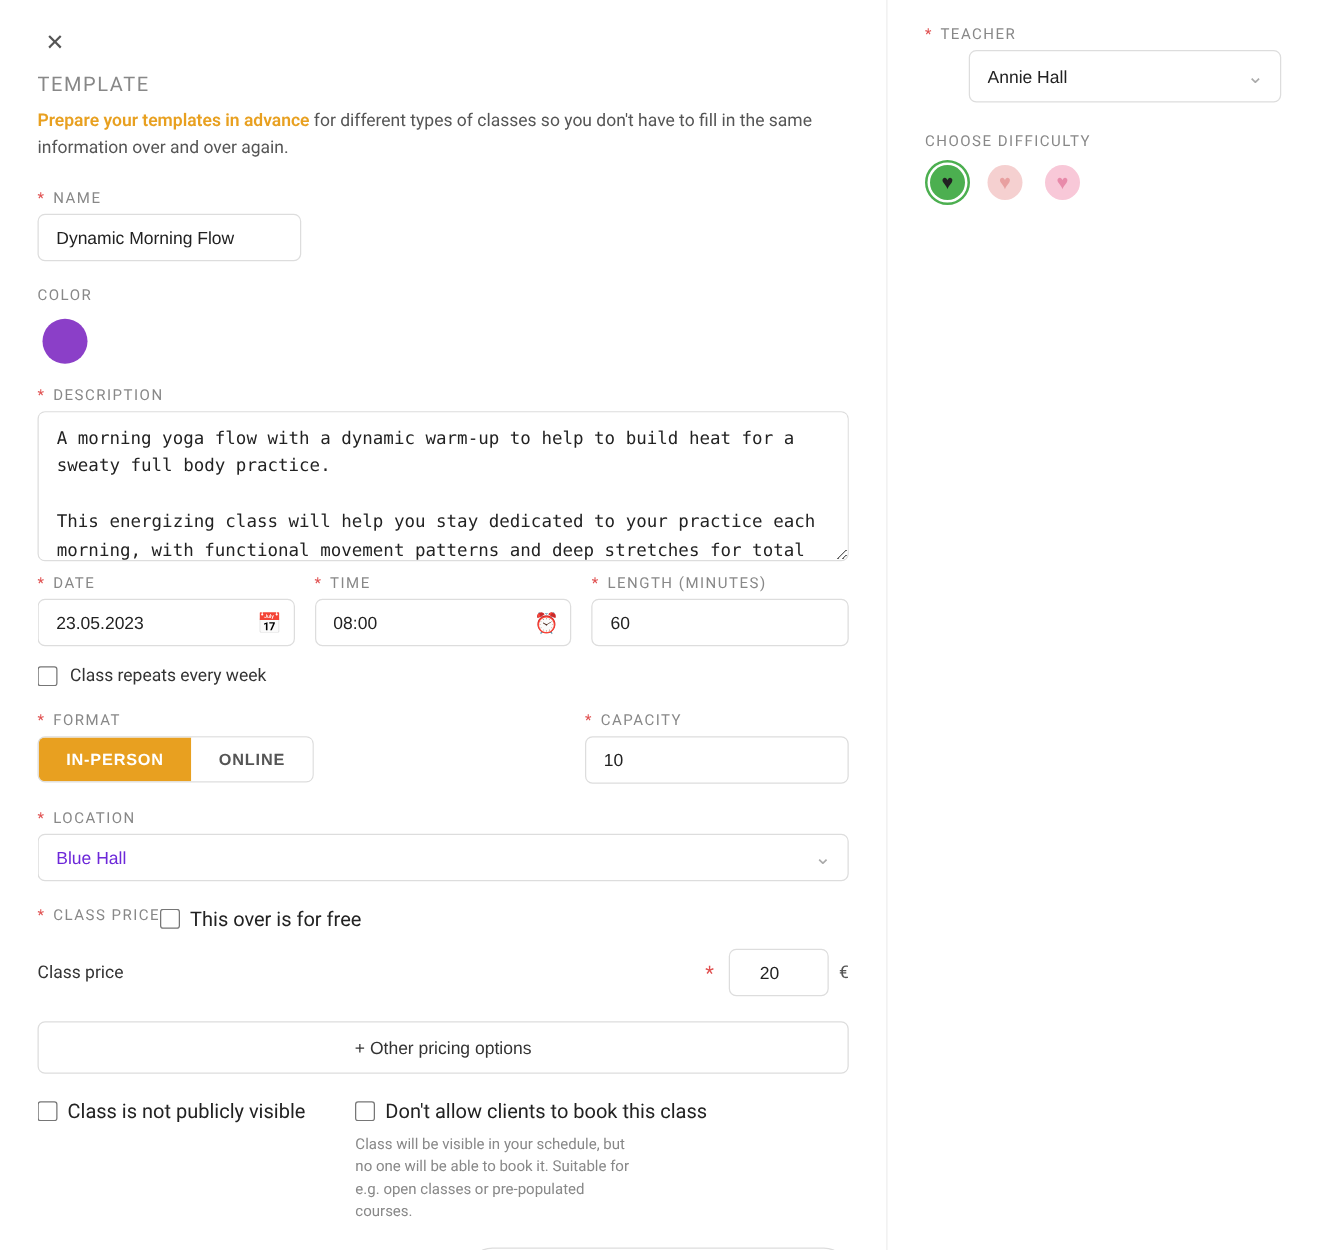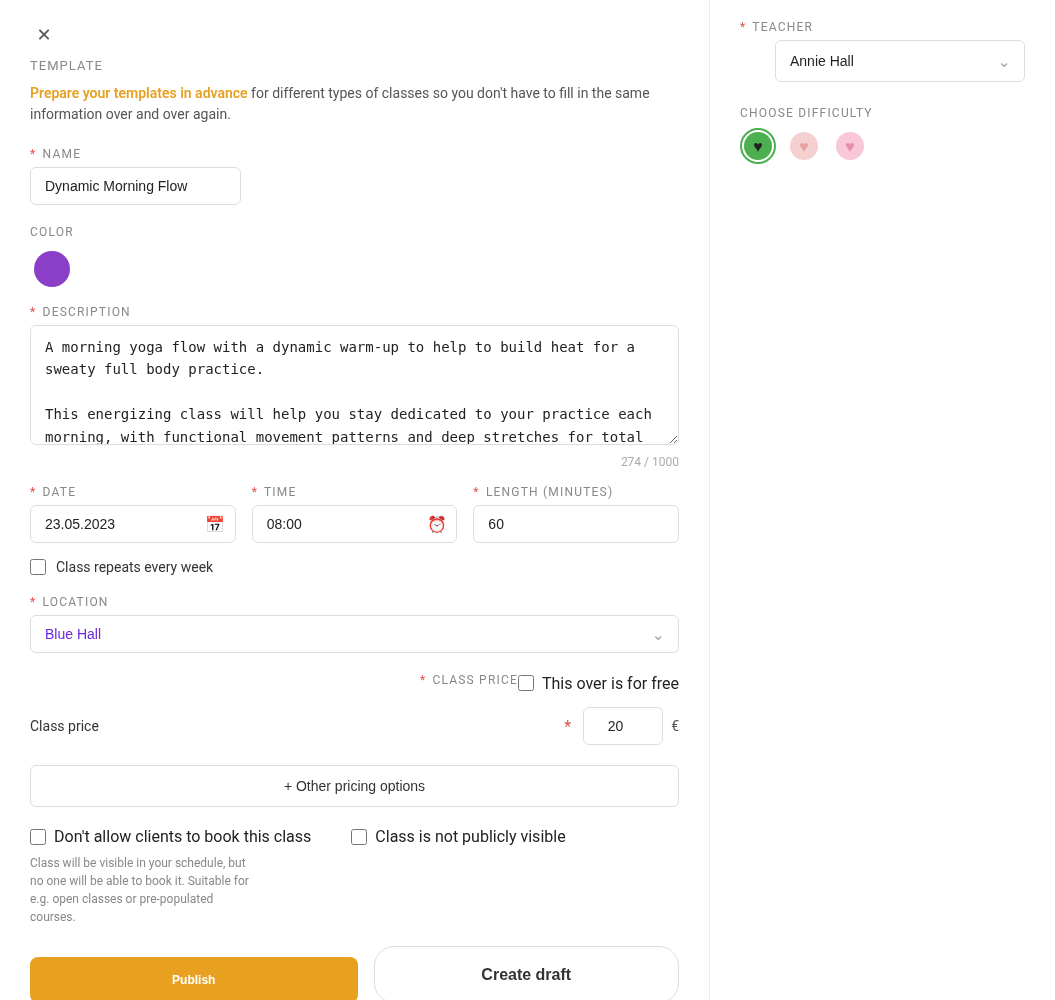--- a/index.html
+++ b/index.html
@@ -36,21 +36,21 @@
       justify-content: center;
       width: 28px;
       height: 28px;
       cursor: pointer;
       margin-bottom: 10px;
       color: #555;
       font-size: 18px;
     }
 
     .template-label {
-      font-size: 13px;
+      font-size: 16px;
       letter-spacing: 0.08em;
       color: #888;
       text-transform: uppercase;
       margin-bottom: 10px;
     }
 
     .template-promo {
       font-size: 14px;
       color: #555;
       margin-bottom: 22px;
@@ -259,21 +259,21 @@
       font-size: 16px;
     }
 
     .price-section {
       margin-bottom: 20px;
     }
 
     .price-header-row {
       display: flex;
       align-items: center;
-      justify-content: flex-end;
+      justify-content: flex-start;
       margin-bottom: 14px;
     }
 
     .free-class-check {
       display: flex;
       align-items: center;
       gap: 8px;
     }
 
     .free-class-check input[type="checkbox"] {
@@ -483,21 +483,20 @@
 
     <div class="description-wrap">
       <div class="field-label">
         <span class="required-star">*</span>
         <span>DESCRIPTION</span>
       </div>
       <textarea class="desc-textarea" style="">A morning yoga flow with a dynamic warm-up to help to build heat for a sweaty full body practice.
 
 This energizing class will help you stay dedicated to your practice each morning, with functional movement patterns and deep stretches for total body strength and flexibility.</textarea>
     </div>
-    <div class="char-count">274 / 1000</div>
 
     <div class="date-time-row">
       <div class="date-field-wrap">
         <div class="field-label">
           <span class="required-star">*</span>
           <span>DATE</span>
         </div>
         <div class="input-with-icon">
           <input type="text" value="23.05.2023" style="">
           <span class="input-icon">📅</span>
@@ -520,20 +519,39 @@
         </div>
         <input type="number" value="60" style="">
       </div>
     </div>
 
     <div class="checkbox-row">
       <input type="checkbox" style="">
       <span class="checkbox-label">Class repeats every week</span>
     </div>
 
+    <div class="format-capacity-row">
+      <div class="format-wrap">
+        <div class="field-label">
+          <span class="required-star">*</span>
+          <span>FORMAT</span>
+        </div>
+        <div class="format-buttons">
+          <button class="format-btn active">IN-PERSON</button>
+          <button class="format-btn">ONLINE</button>
+        </div>
+      </div>
+      <div class="capacity-wrap">
+        <div class="field-label">
+          <span class="required-star">*</span>
+          <span>CAPACITY</span>
+        </div>
+        <input type="number" class="capacity-input" value="10" style="">
+      </div>
+    </div>
 
     <div class="location-wrap">
       <div class="field-label">
         <span class="required-star">*</span>
         <span>LOCATION</span>
       </div>
       <div class="select-wrap">
         <select>
           <option>Blue Hall</option>
           <option>Red Hall</option>
@@ -565,29 +583,29 @@
     </div>
 
     <button class="add-pricing-btn">
       <span>+ Other pricing options</span>
     </button>
 
     <div class="bottom-checks">
       <div class="bottom-check-item">
         <div class="check-with-label">
           <input type="checkbox" style="">
-          <span>Don't allow clients to book this class</span>
-        </div>
-        <span class="check-description">Class will be visible in your schedule, but no one will be able to book it. Suitable for e.g. open classes or pre-populated courses.</span>
+          <span>Class is not publicly visible</span>
+        </div>
       </div>
       <div class="bottom-check-item">
         <div class="check-with-label">
           <input type="checkbox" style="">
-          <span>Class is not publicly visible</span>
-        </div>
+          <span>Don't allow clients to book this class</span>
+        </div>
+        <span class="check-description">Class will be visible in your schedule, but no one will be able to book it. Suitable for e.g. open classes or pre-populated courses.</span>
       </div>
     </div>
 
     <div class="publish-draft-row">
       <button class="publish-btn">Publish</button>
       <button class="draft-btn">Create draft</button>
     </div>
   </div>
 
   <div class="right-panel">

